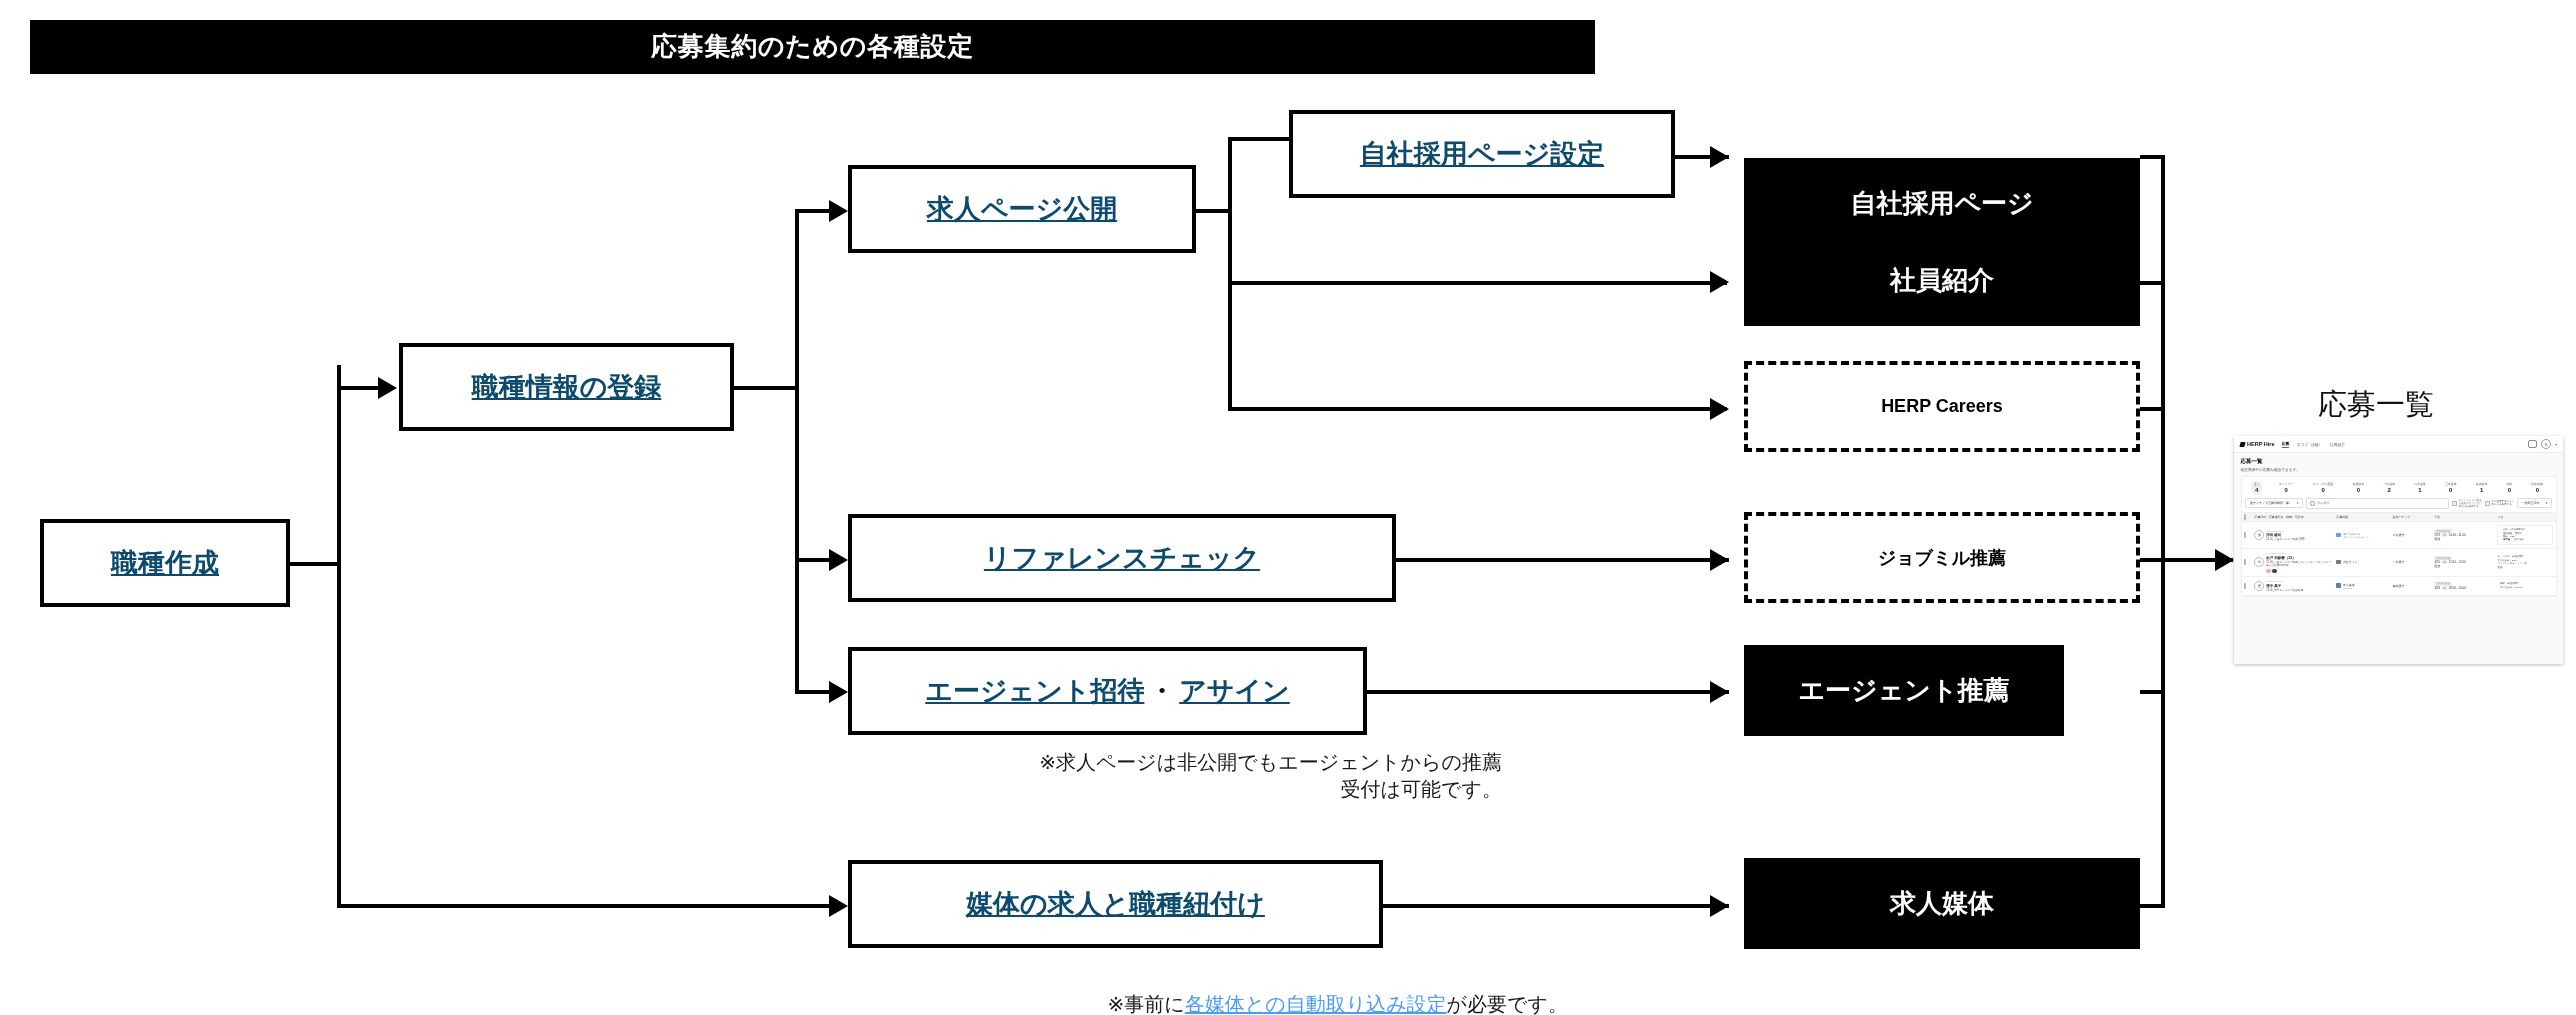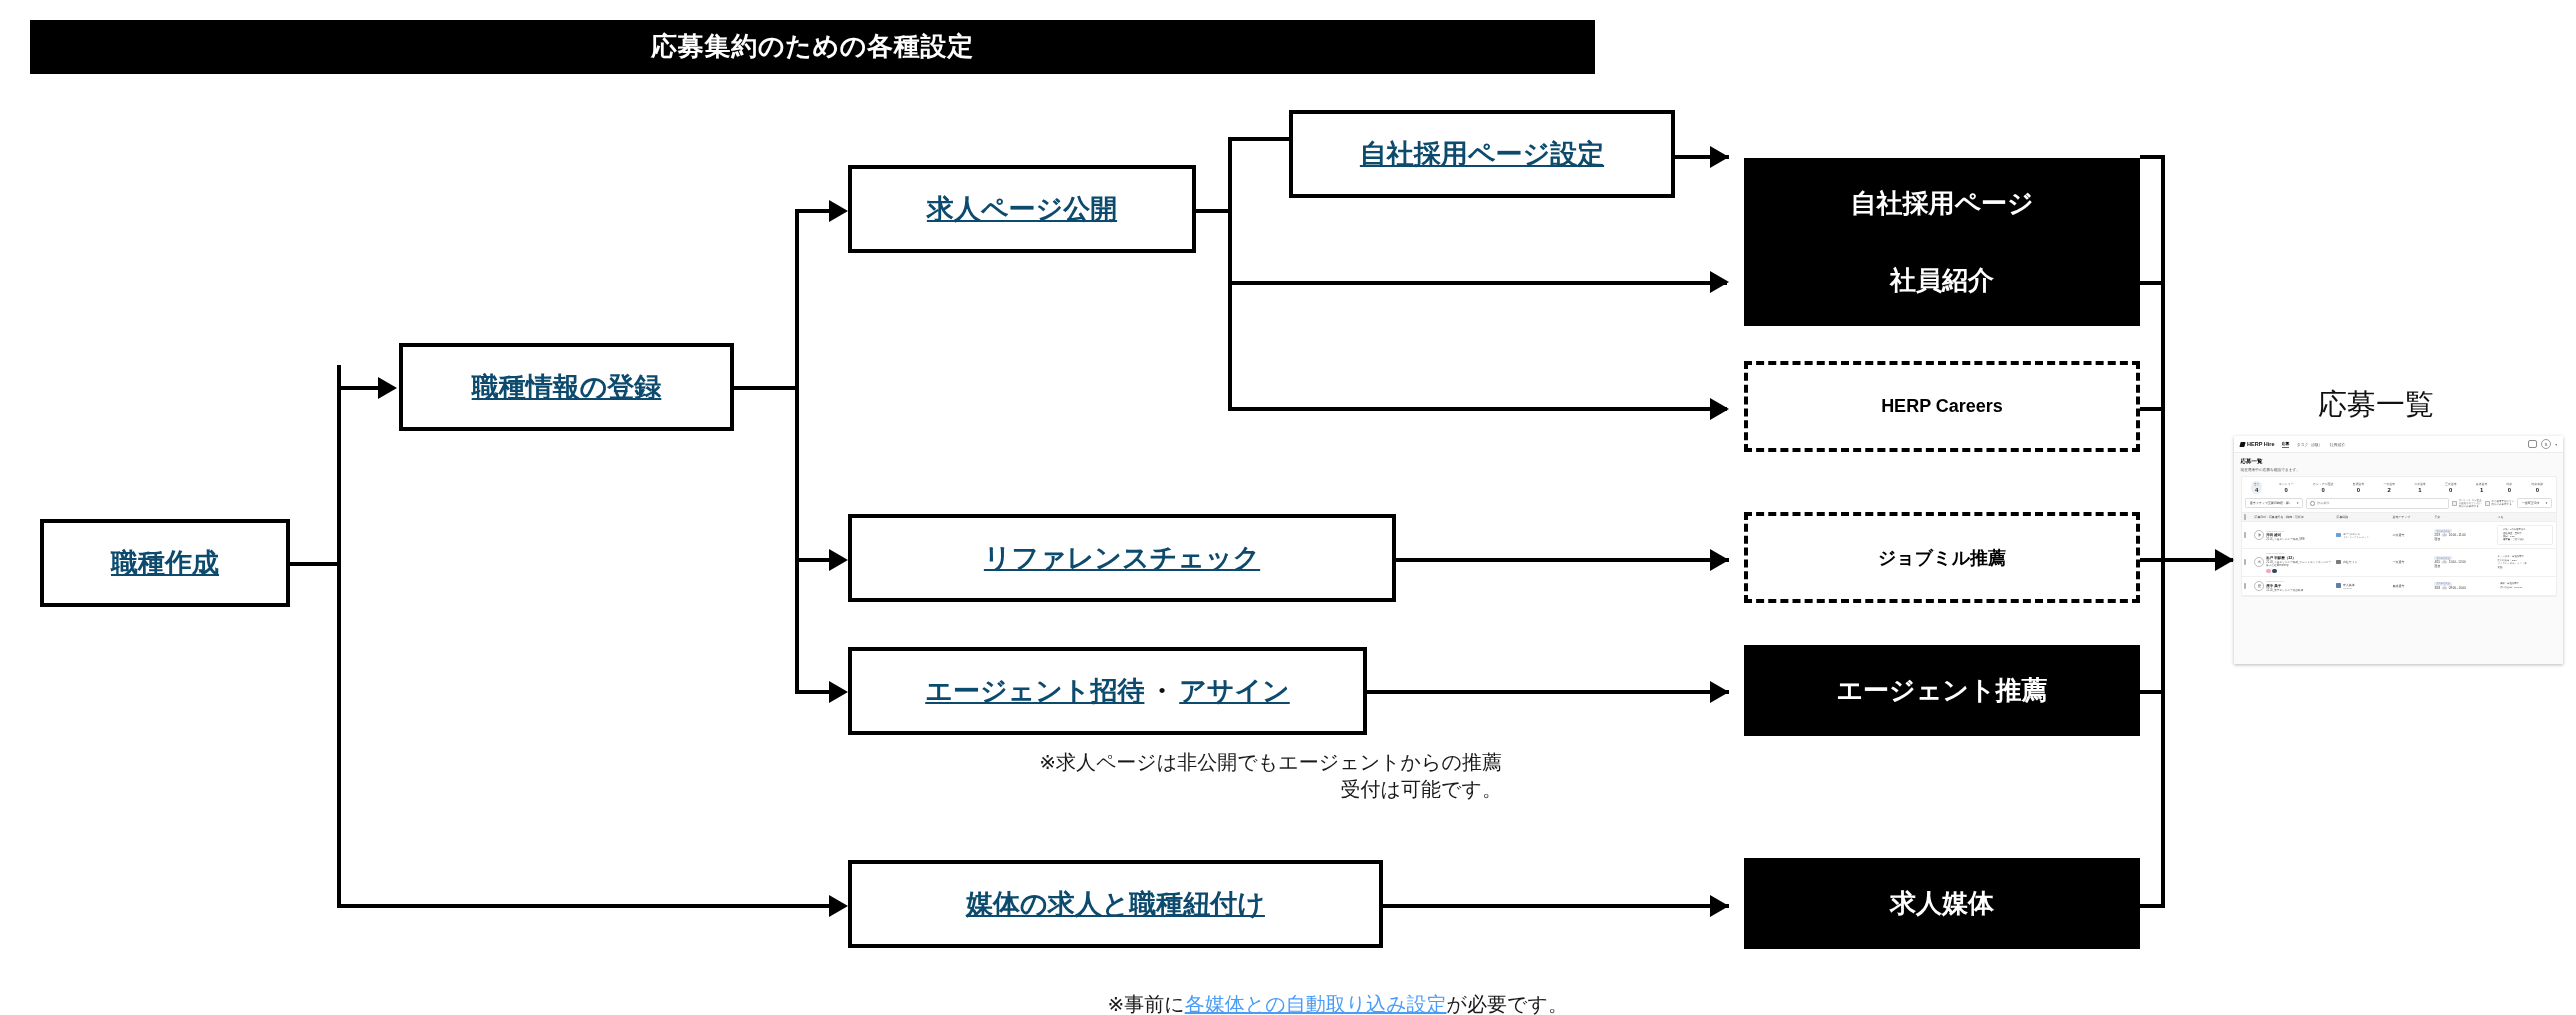--- a/index.html
+++ b/index.html
@@ -198,21 +198,21 @@
   </div>
 
   <div class="node node-dashed" style="left:1744px;top:361px;width:396px;height:91px;">
     <span class="darklabel">HERP Careers</span>
   </div>
 
   <div class="node node-dashed" style="left:1744px;top:512px;width:396px;height:91px;">
     <span class="darklabel">ジョブミル推薦</span>
   </div>
 
-  <div class="node node-black" style="left:1744px;top:645px;width:396px;height:91px;">
+  <div class="node node-black" style="left:1744px;top:645px;width:320px;height:91px;">
     <span class="blacklabel">エージェント推薦</span>
   </div>
 
   <div class="node node-black" style="left:1744px;top:858px;width:396px;height:91px;">
     <span class="blacklabel">求人媒体</span>
   </div>
 
   <div class="outtitle" style="left:2318px;top:385px;">応募一覧</div>
 
   <div class="shot" style="left:2234px;top:436px;width:329px;height:228px;">

